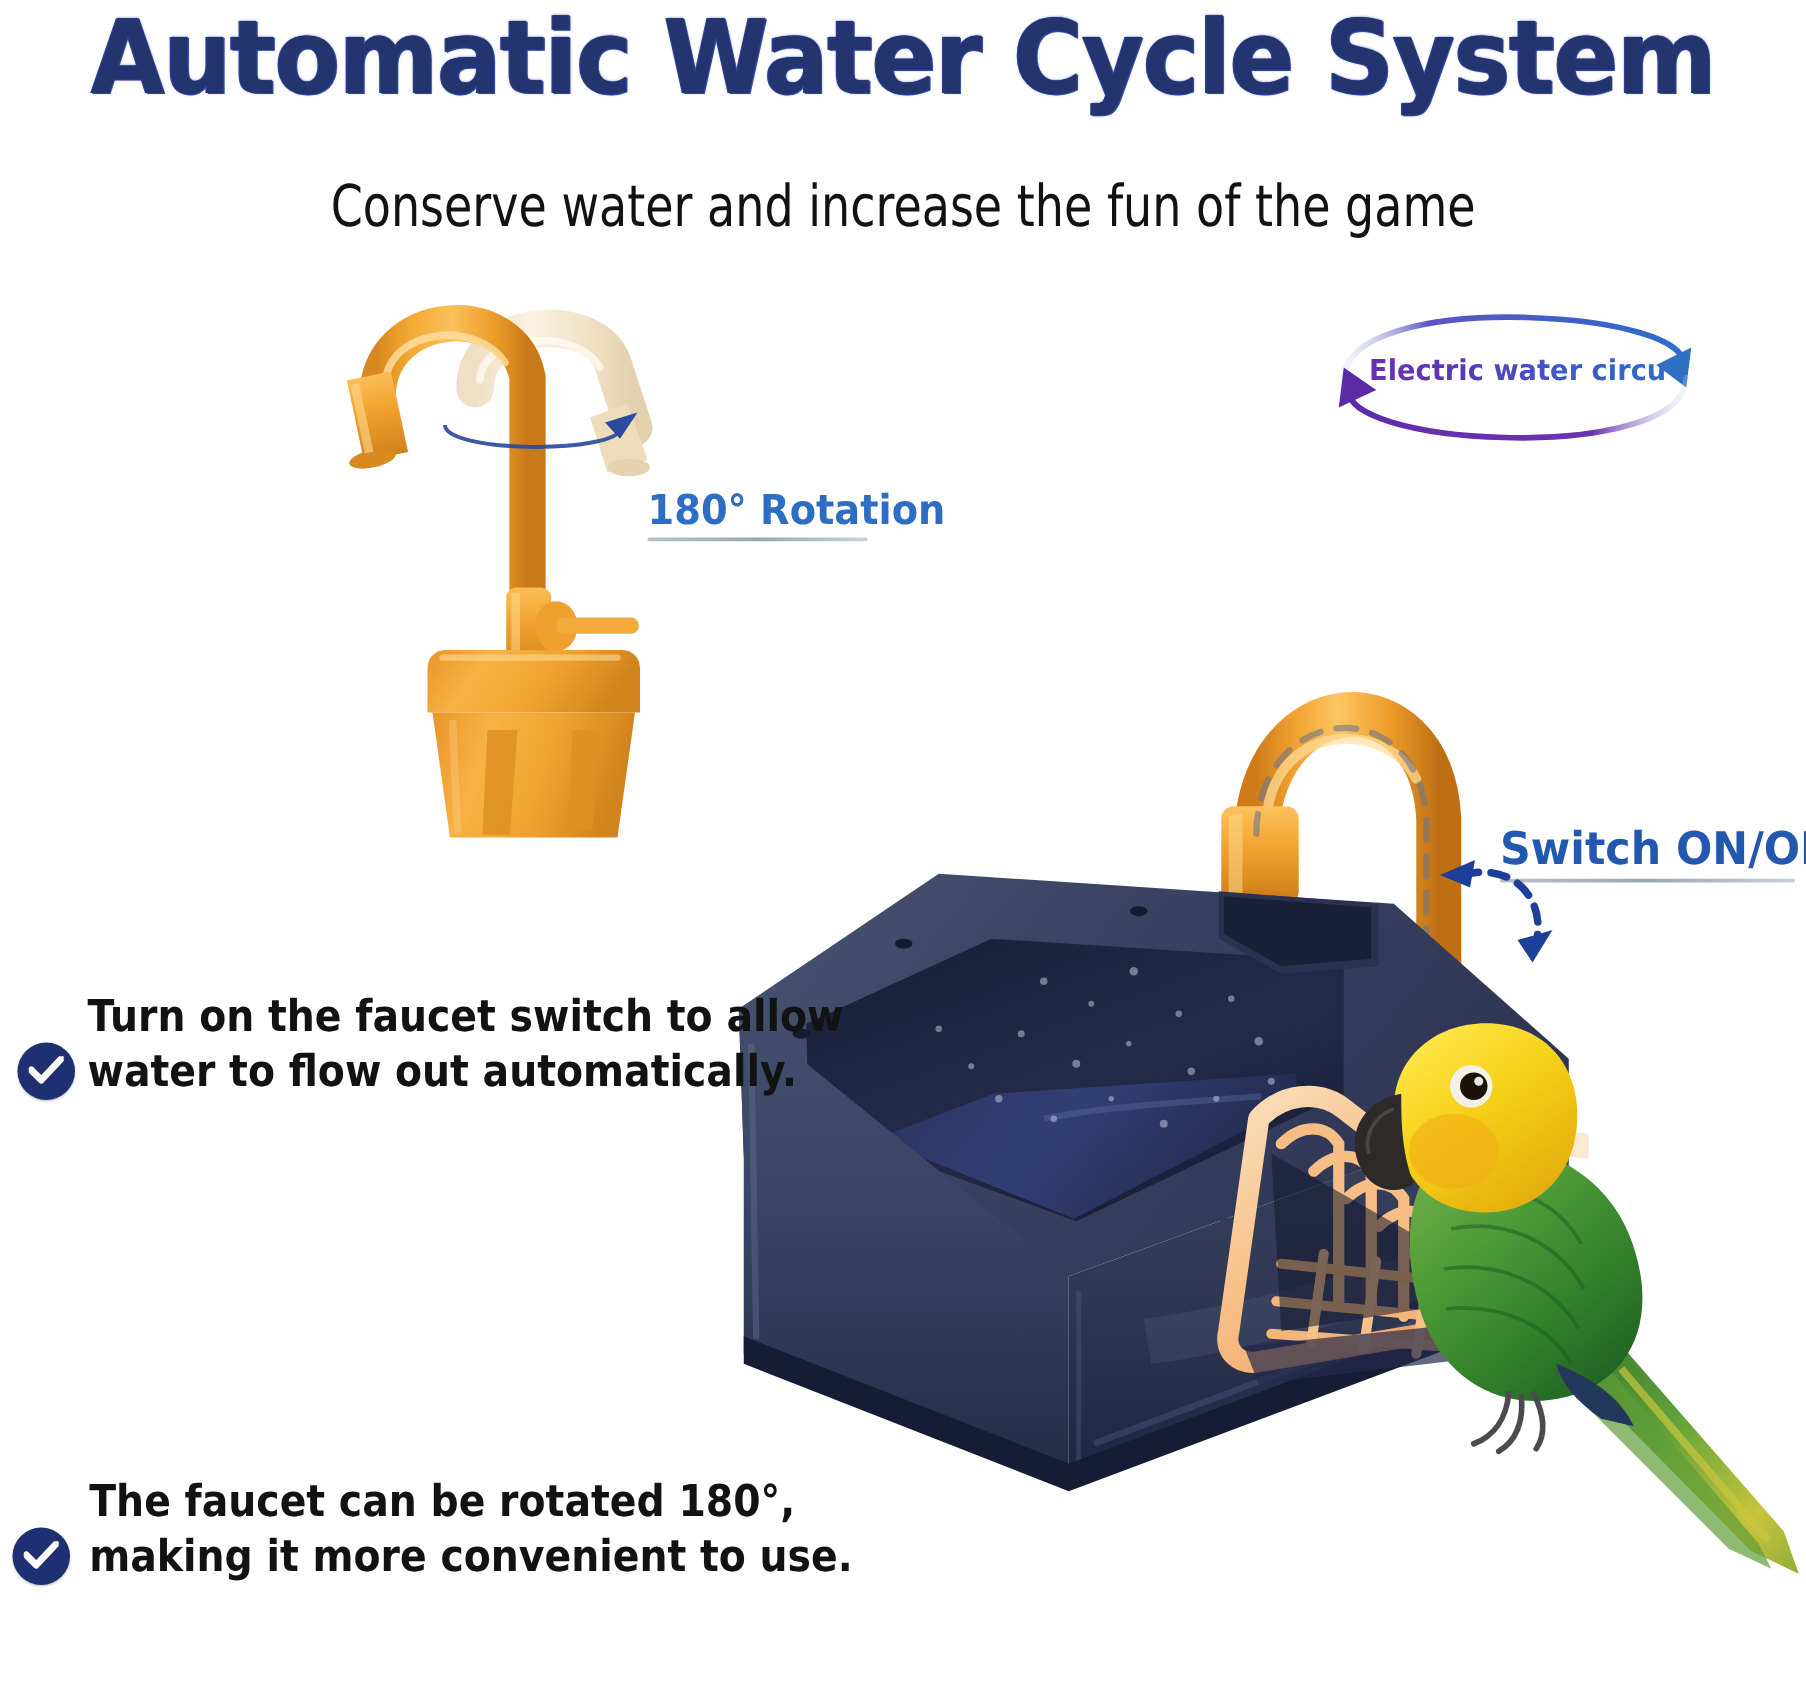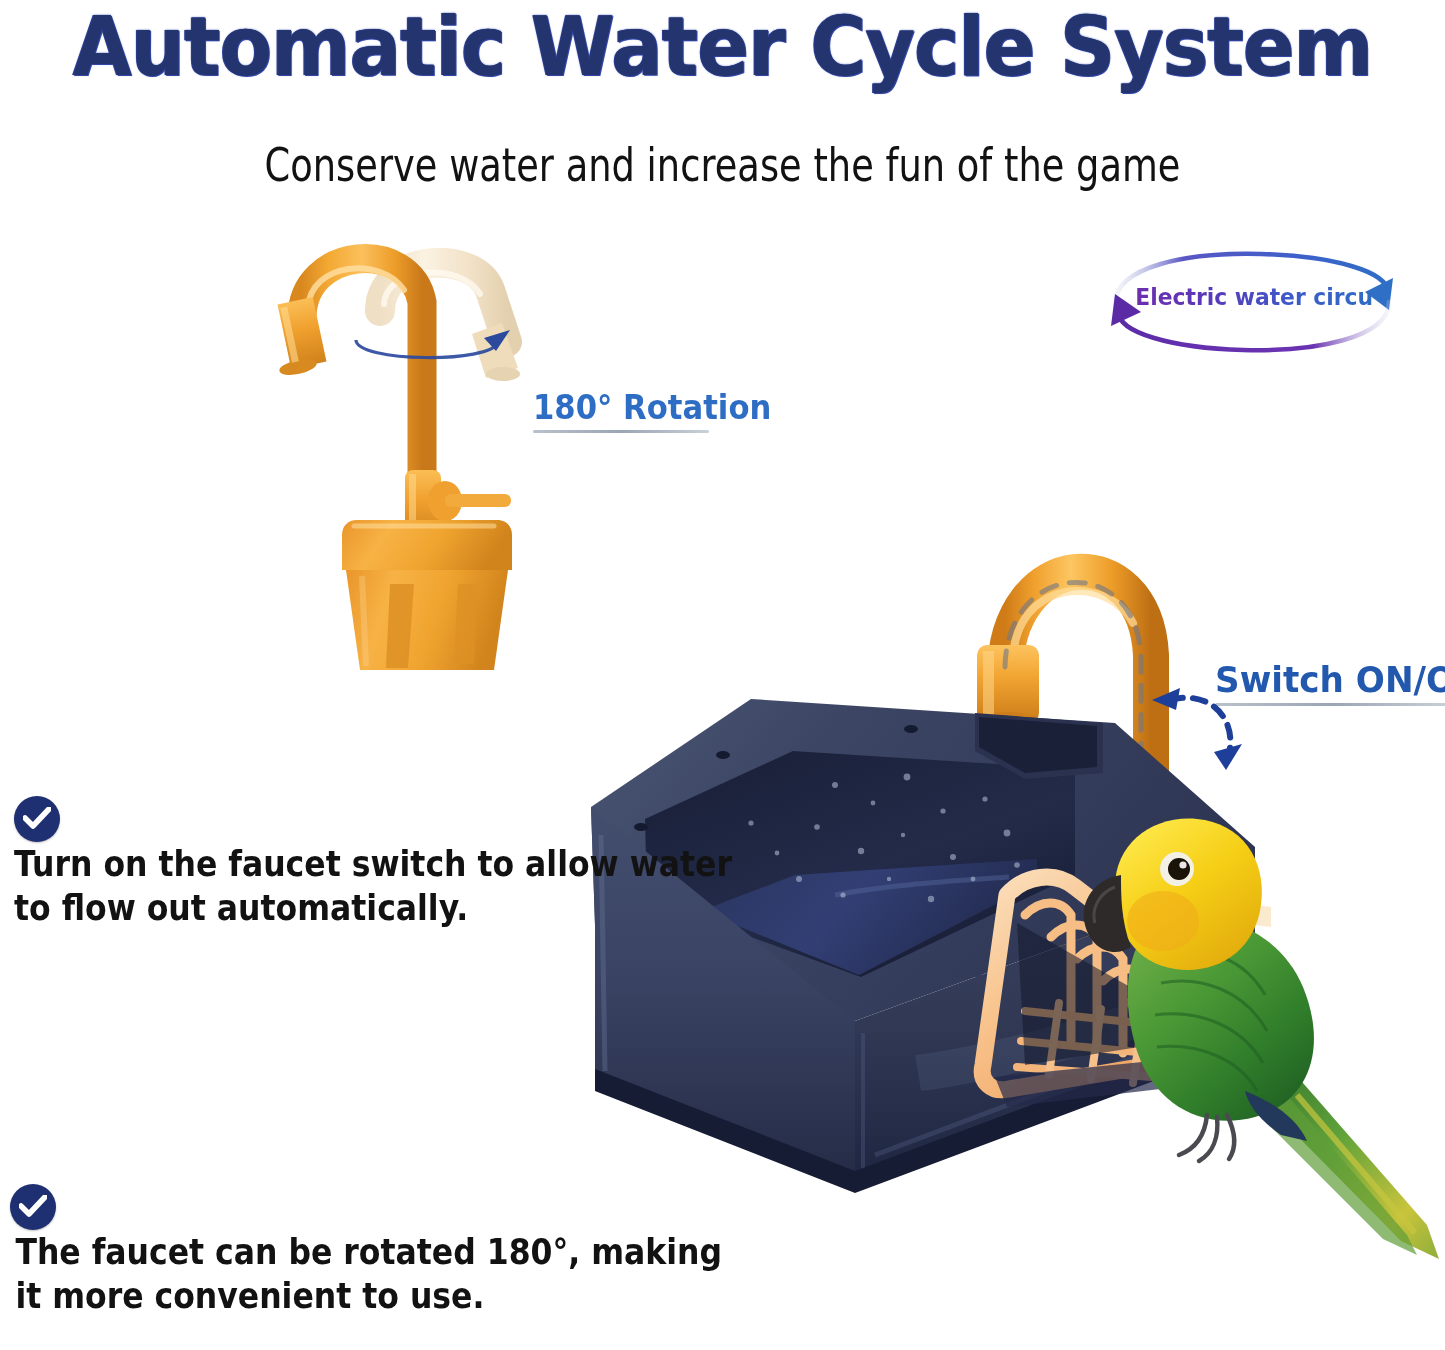--- a/index.html
+++ b/index.html
@@ -34,53 +34,53 @@
     font-weight:400;
     font-size:46px;
     line-height:52px;
     color:#121212;
     transform:scaleX(0.80);
     transform-origin:50% 50%;
     white-space:nowrap;
   }
 
   
-  .callout{position:absolute;margin-left:15px;}
+  .callout{position:absolute;}
   .callout .ctext{
     font-family:"DejaVu Sans","Liberation Sans",sans-serif;
     font-weight:700;
     white-space:nowrap;
     transform-origin:0 50%;
   }
   .callout .cunderline{
     height:3px;border-radius:2px;margin-top:3px;
     background:linear-gradient(90deg,#b9c2cc 0%, #9aa6b4 50%, #c9d1da 100%);
   }
 
   #rotation-callout{left:518px;top:388px;}
   #rotation-callout .ctext{font-size:33px;color:#2E6DC4;transform:scaleX(0.93);}
   #rotation-callout .cunderline{width:176px;}
 
   #switch-callout{left:1200px;top:659px;}
   #switch-callout .ctext{font-size:36px;color:#2259AF;transform:scaleX(0.95);}
   #switch-callout .cunderline{width:236px;}
 
   
-  #circulation-callout{position:absolute;left:1093px;top:248px;width:320px;height:110px;}
+  #circulation-callout{position:absolute;left:1053px;top:248px;width:320px;height:110px;}
   #circulation-callout .clabel{
     position:absolute;left:36px;top:36px;width:250px;text-align:center;
     font-family:"DejaVu Sans","Liberation Sans",sans-serif;
     font-weight:700;font-size:23px;white-space:nowrap;
     transform:scaleX(0.95);transform-origin:50% 50%;
     background:linear-gradient(90deg,#6B2FAE 0%, #5B38B8 30%, #3E59C9 65%, #2E6DC4 100%);
     -webkit-background-clip:text;background-clip:text;color:transparent;
   }
 
   
-  .bullet{position:absolute;display:flex;align-items:flex-start;flex-direction:column;}
+  .bullet{position:absolute;display:flex;align-items:flex-end;}
   .bullet .check{
     flex:0 0 auto;width:46px;height:46px;border-radius:50%;
     background:#1E2F72;position:relative;margin-right:10px;margin-top:4px;
     box-shadow:0 1px 2px rgba(0,0,0,.25);
   }
   .bullet .check svg{position:absolute;left:9px;top:11px;}
   .bullet .btext{
     font-family:"DejaVu Sans","Liberation Sans",sans-serif;
     font-weight:700;font-size:35px;line-height:44px;color:#121212;
     transform:scaleX(0.90);transform-origin:0 50%;

